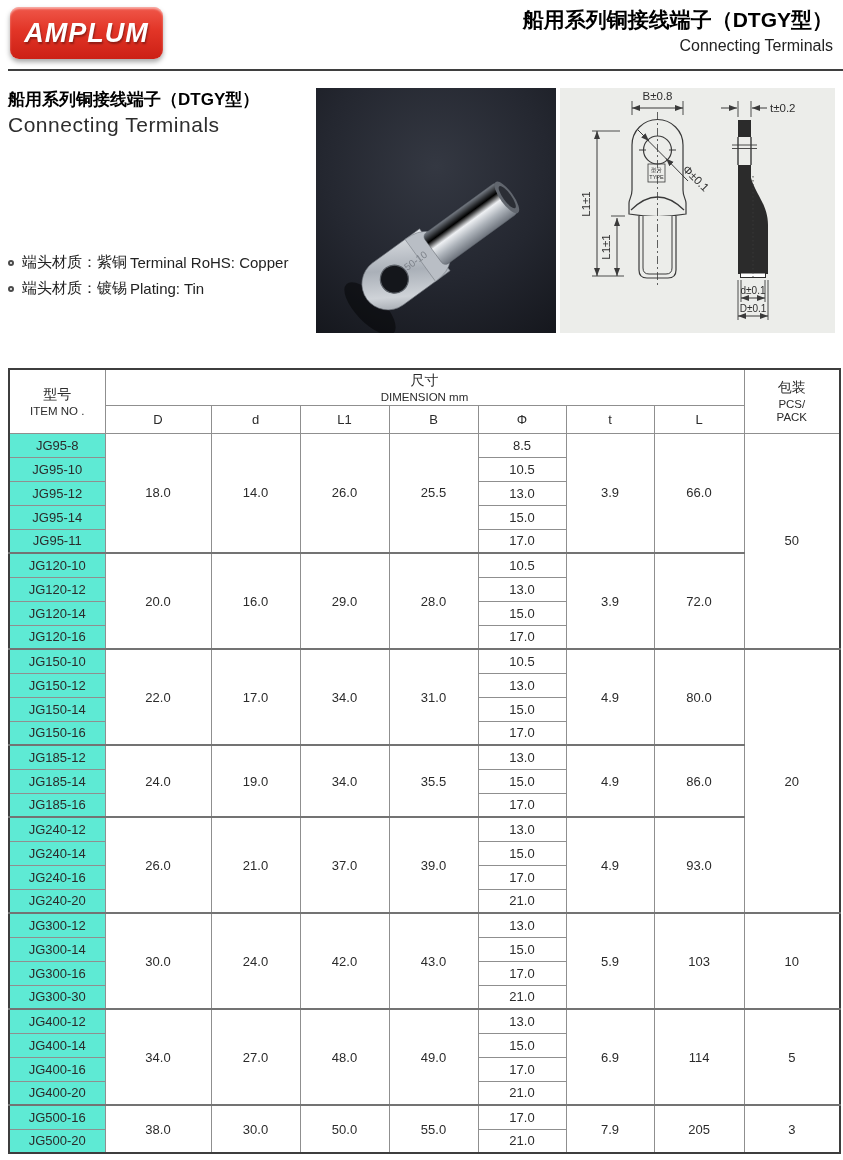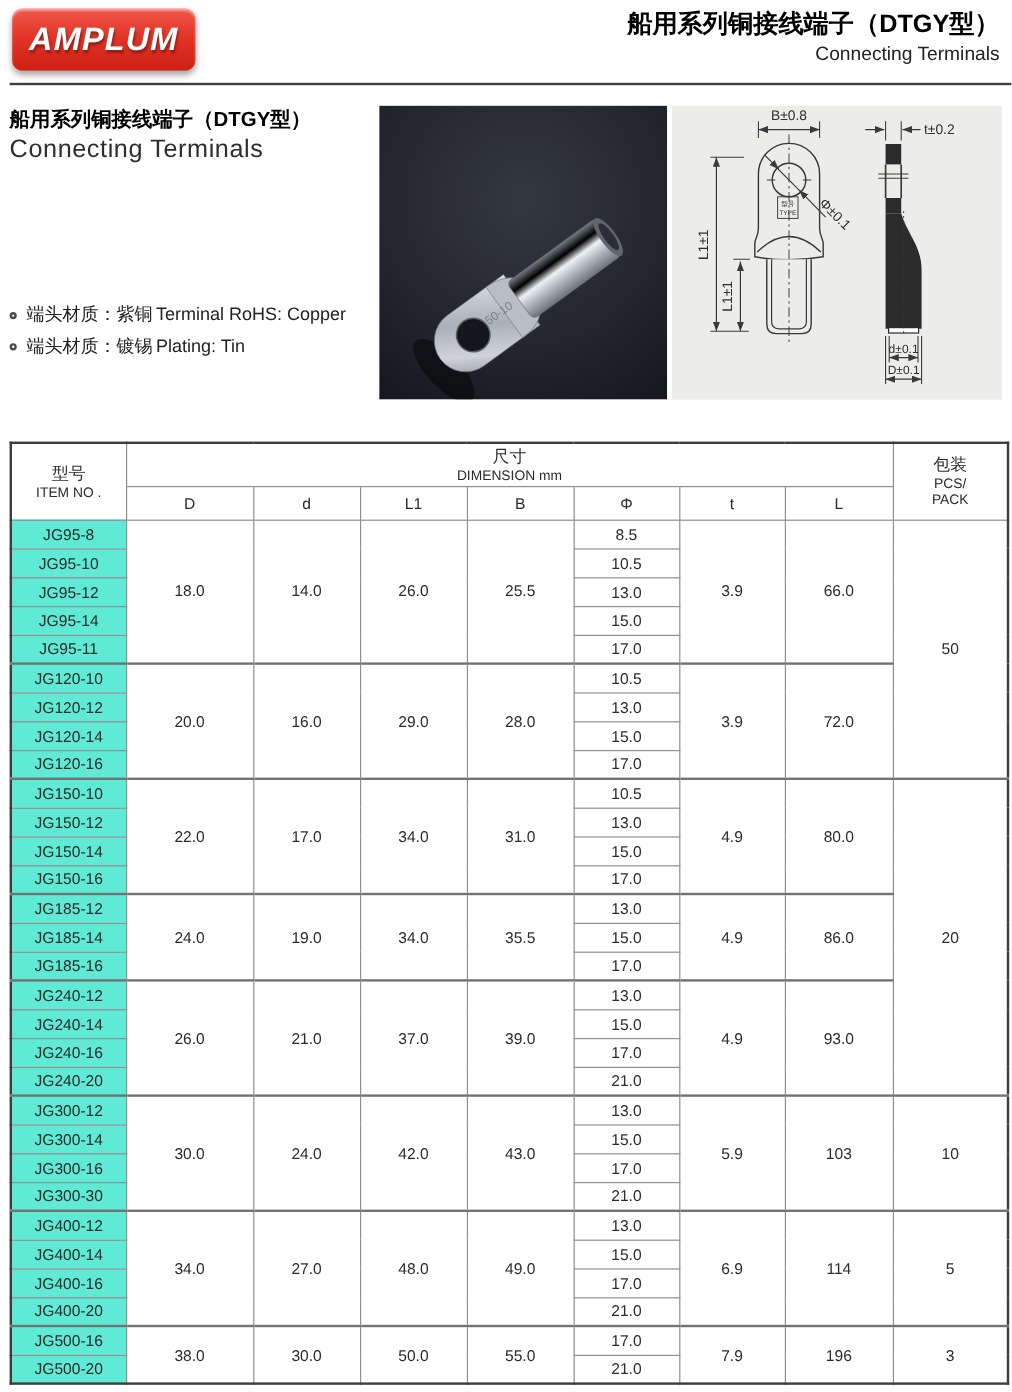--- a/index.html
+++ b/index.html
@@ -388,21 +388,21 @@
         <td>21.0</td>
       </tr>
       <tr class="gs">
         <td class="item">JG500-16</td>
         <td rowspan="2">38.0</td>
         <td rowspan="2">30.0</td>
         <td rowspan="2">50.0</td>
         <td rowspan="2">55.0</td>
         <td>17.0</td>
         <td rowspan="2">7.9</td>
-        <td rowspan="2">196</td>
+        <td rowspan="2">205</td>
         <td rowspan="2">3</td>
       </tr>
       <tr>
         <td class="item">JG500-20</td>
         <td>21.0</td>
       </tr>
     </tbody>
 </table>
 
 </body></html>

